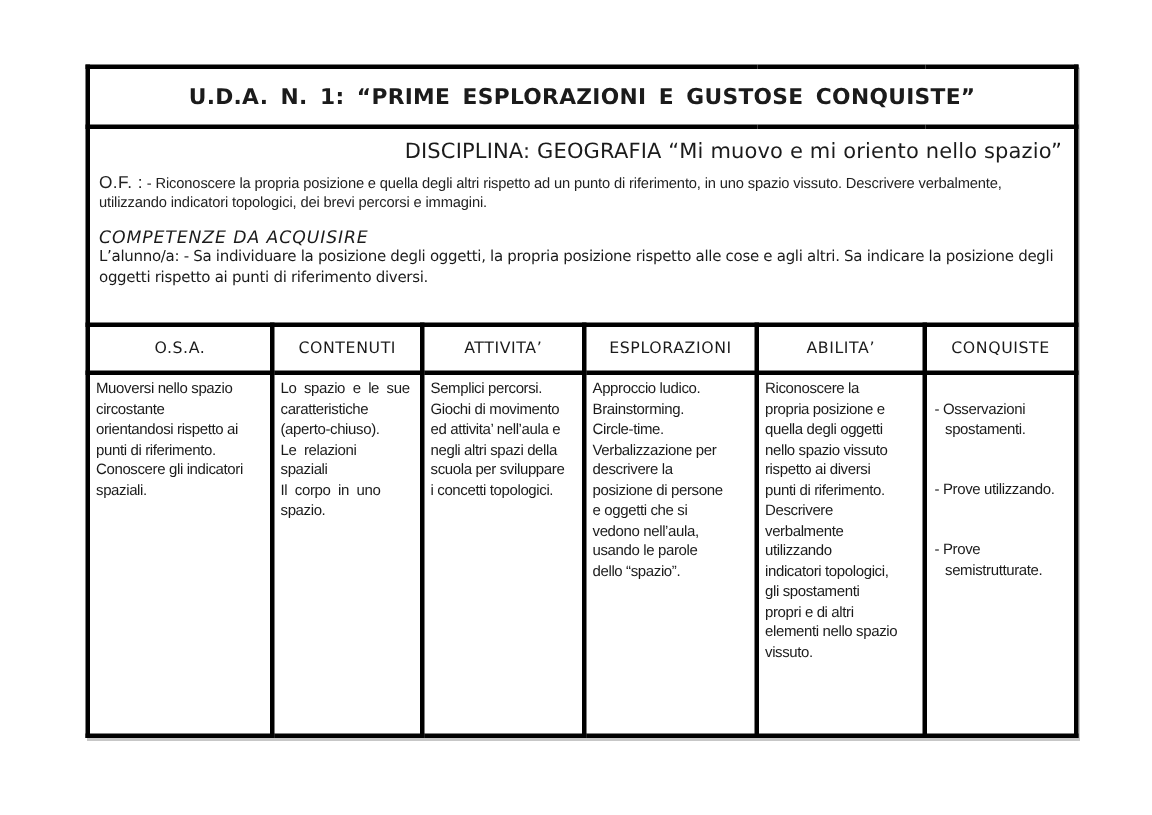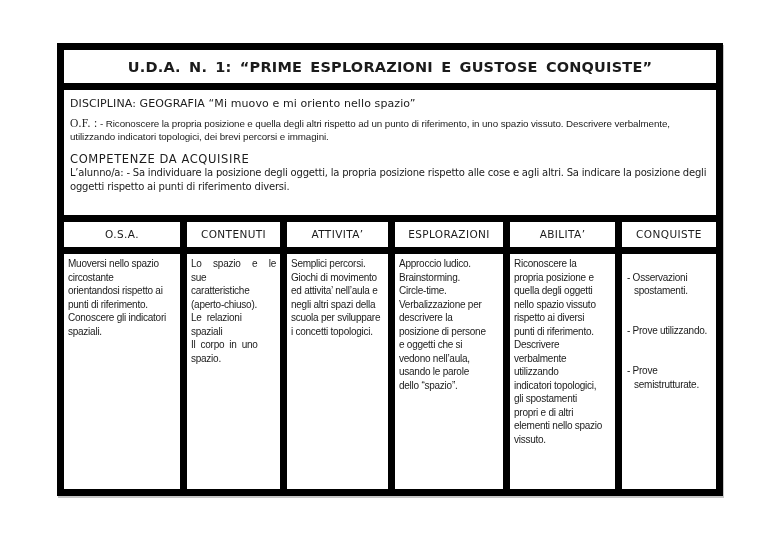--- a/index.html
+++ b/index.html
@@ -16,21 +16,21 @@
     position: absolute;
     left: 57px;
     top: 43px;
     width: 659px;
     border-collapse: collapse;
     table-layout: fixed;
     background: #ffffff;
     box-shadow: 1px 2px 0 rgba(130,130,130,0.45);
   }
   table.uda td, table.uda th {
-    border: 7px solid #000000;
+    border: 3px solid #000000;
     color: #1b1b1b;
     background: #ffffff;
   }
   
   td.title-cell {
     height: 40px;
     text-align: center;
     vertical-align: middle;
     font-family: "DejaVu Sans", sans-serif;
     font-weight: bold;
@@ -38,43 +38,44 @@
     letter-spacing: 0.2px;
     word-spacing: 3px;
   }
   
   td.info-cell {
     height: 132px;
     vertical-align: top;
     padding: 6px 8px 0 6px;
   }
   .disciplina {
-    text-align: left;
-    font-family: "DejaVu Sans", sans-serif;
-    font-size: 11px;
+    text-align: right;
+    font-family: "DejaVu Sans", sans-serif;
+    font-size: 14px;
     letter-spacing: 0.1px;
     margin-top: 1px;
   }
   .of-par {
     margin-top: 7px;
     font-size: 9.8px;
     line-height: 13px;
     letter-spacing: -0.1px;
     color: #222222;
   }
   .of-label {
-    font-family: Liberation Serif, serif;
+    font-family: Liberation Sans, sans-serif;
     font-size: 11.5px;
     letter-spacing: 0.3px;
   }
   .competenze-heading {
     margin-top: 9px;
     font-family: "DejaVu Sans", sans-serif;
     font-size: 11.5px;
     letter-spacing: 0.6px;
+    font-style: italic;
   }
   .alunno-par {
     margin-top: 0;
     font-family: "DejaVu Sans", sans-serif;
     font-size: 10px;
     line-height: 14px;
     letter-spacing: -0.2px;
   }
   
   tr.head-row th {

